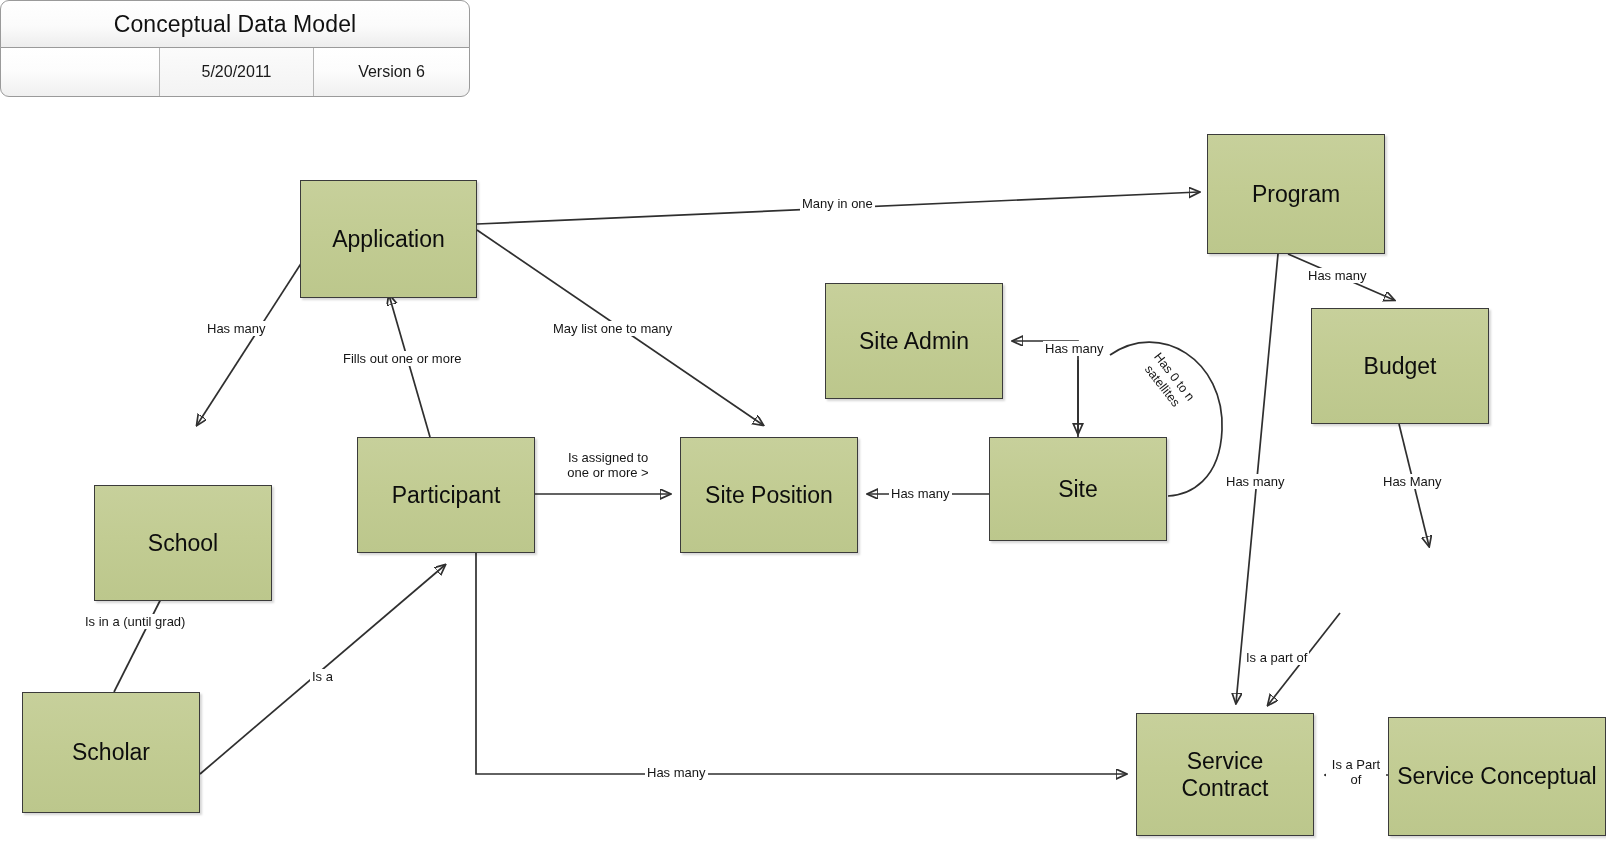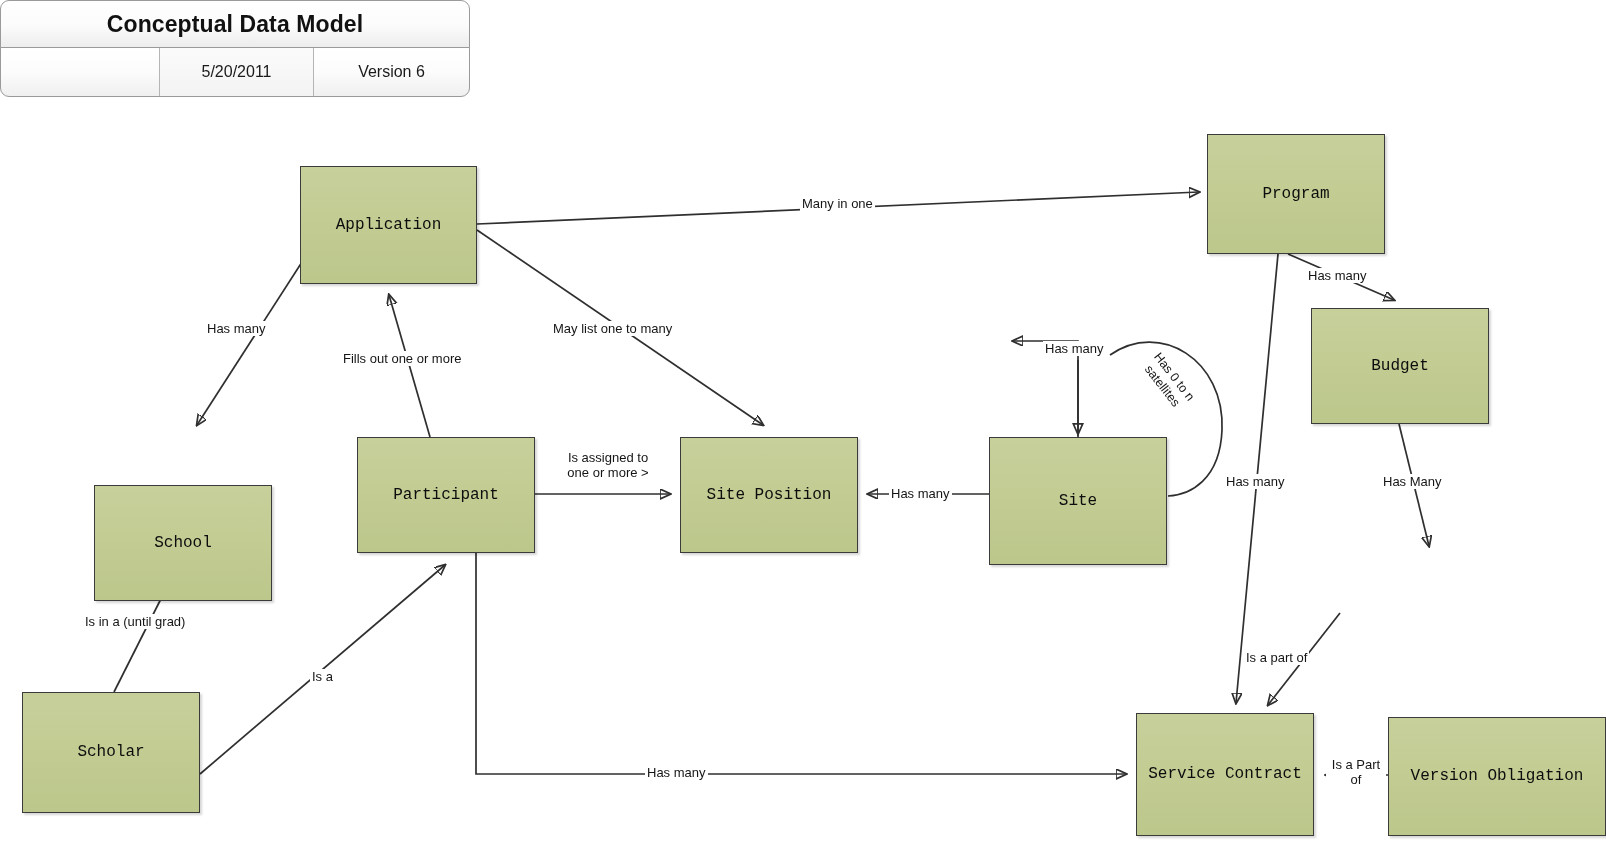--- a/index.html
+++ b/index.html
@@ -36,21 +36,21 @@
     border: 1px solid #9a9a9a;
     border-top-left-radius: 9px;
     border-top-right-radius: 9px;
     background: linear-gradient(to bottom, #ffffff 0%, #fbfbfb 55%, #ededed 100%);
     display: flex;
     align-items: center;
     justify-content: center;
   }
   .tb-title {
     font-size: 23px;
-    font-weight: bold;
+    font-weight: normal;
     letter-spacing: 0.1px;
     color: #111111;
   }
   .tb-bottom {
     position: absolute;
     left: 0; top: 47px;
     width: 470px;
     height: 50px;
     box-sizing: border-box;
     border: 1px solid #9a9a9a;
@@ -77,25 +77,24 @@
   .entity {
     position: absolute;
     box-sizing: border-box;
     border: 1px solid #3b3b3b;
     background: linear-gradient(to bottom, #c7d09b 0%, #c2cc93 45%, #bcc78c 100%);
     box-shadow: 2px 2px 2px rgba(0,0,0,0.16);
     display: flex;
     align-items: center;
     justify-content: center;
     text-align: center;
-    font-size: 16px;
+    font-size: 23px;
     color: #0d0d0d;
     line-height: 1.14;
     padding: 2px 4px;
-    font-family: Liberation Mono, monospace;
   }
 
   
   .lbl {
     position: absolute;
     font-size: 13px;
     color: #151515;
     background: #ffffff;
     white-space: nowrap;
     line-height: 1.18;
@@ -166,41 +165,42 @@
 
     <line x1="200" y1="774" x2="445" y2="565" marker-end="url(#ah)"></line>
 
     <line x1="1340" y1="613" x2="1268" y2="705" marker-end="url(#ah)"></line>
 
     <path d="M476,553 L476,774 L1126,774" marker-end="url(#ah)"></path>
 
     <line x1="1388" y1="775" x2="1326" y2="775" marker-end="url(#ah)"></line>
   </svg>
 
-  <div class="entity" style="left:300px; top:166px; width:177px; height:118px;">Application</div>
+  <div class="entity" style="left:300px; top:180px; width:177px; height:118px;">Application</div>
 
   <div class="entity" style="left:1207px; top:134px; width:178px; height:120px;">Program</div>
 
+  <div class="entity" style="left:825px; top:283px; width:178px; height:116px;">Site Admin</div>
 
   <div class="entity" style="left:1311px; top:308px; width:178px; height:116px;">Budget</div>
 
   <div class="entity" style="left:94px; top:437px; width:178px; height:116px;margin-top:48px;">School</div>
 
   <div class="entity" style="left:357px; top:437px; width:178px; height:116px;">Participant</div>
 
   <div class="entity" style="left:680px; top:437px; width:178px; height:116px;">Site Position</div>
 
-  <div class="entity" style="left:989px; top:437px; width:178px; height:128px;">Site</div>
+  <div class="entity" style="left:989px; top:437px; width:178px; height:104px;">Site</div>
 
 
   <div class="entity" style="left:22px; top:692px; width:178px; height:121px;">Scholar</div>
 
   <div class="entity" style="left:1136px; top:713px; width:178px; height:123px;text-align:center;">Service Contract</div>
 
-  <div class="entity" style="left:1388px; top:717px; width:218px; height:119px;">Version Obligation</div>
+  <div class="entity" style="left:1388px; top:717px; width:218px; height:119px;">Service Conceptual</div>
 
   <div class="lbl" style="left:800px; top:196px;">Many in one</div>
 
   <div class="lbl" style="left:205px; top:321px;">Has many</div>
 
   <div class="lbl" style="left:341px; top:351px;">Fills out one or more</div>
 
   <div class="lbl" style="left:551px; top:321px;">May list one to many</div>
 
   <div class="lbl" style="left:1306px; top:268px;">Has many</div>

